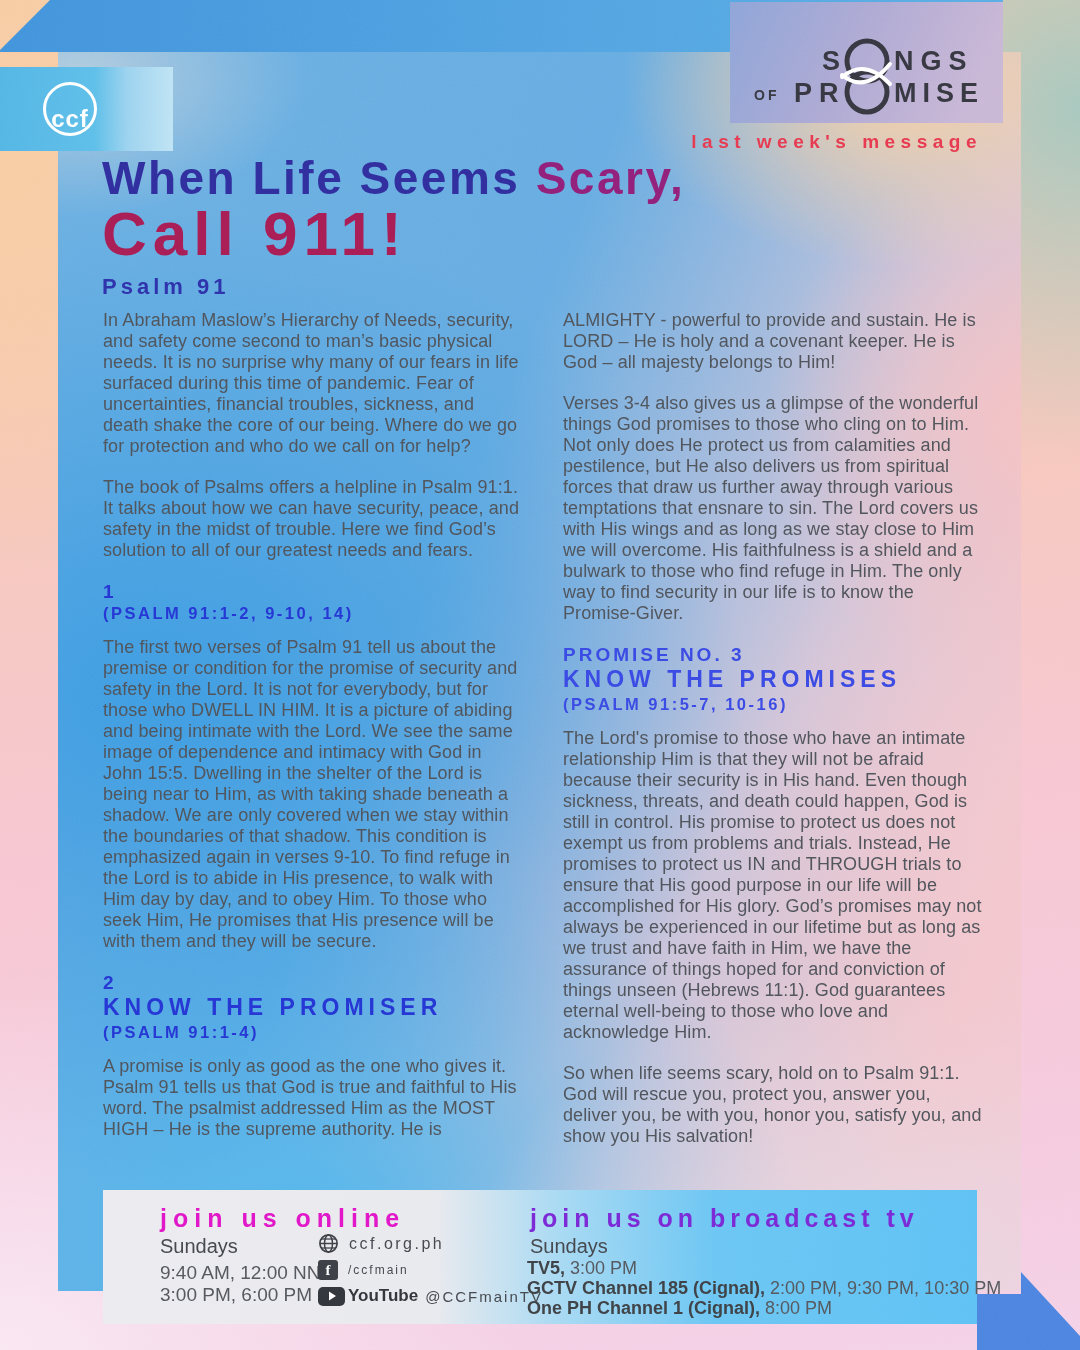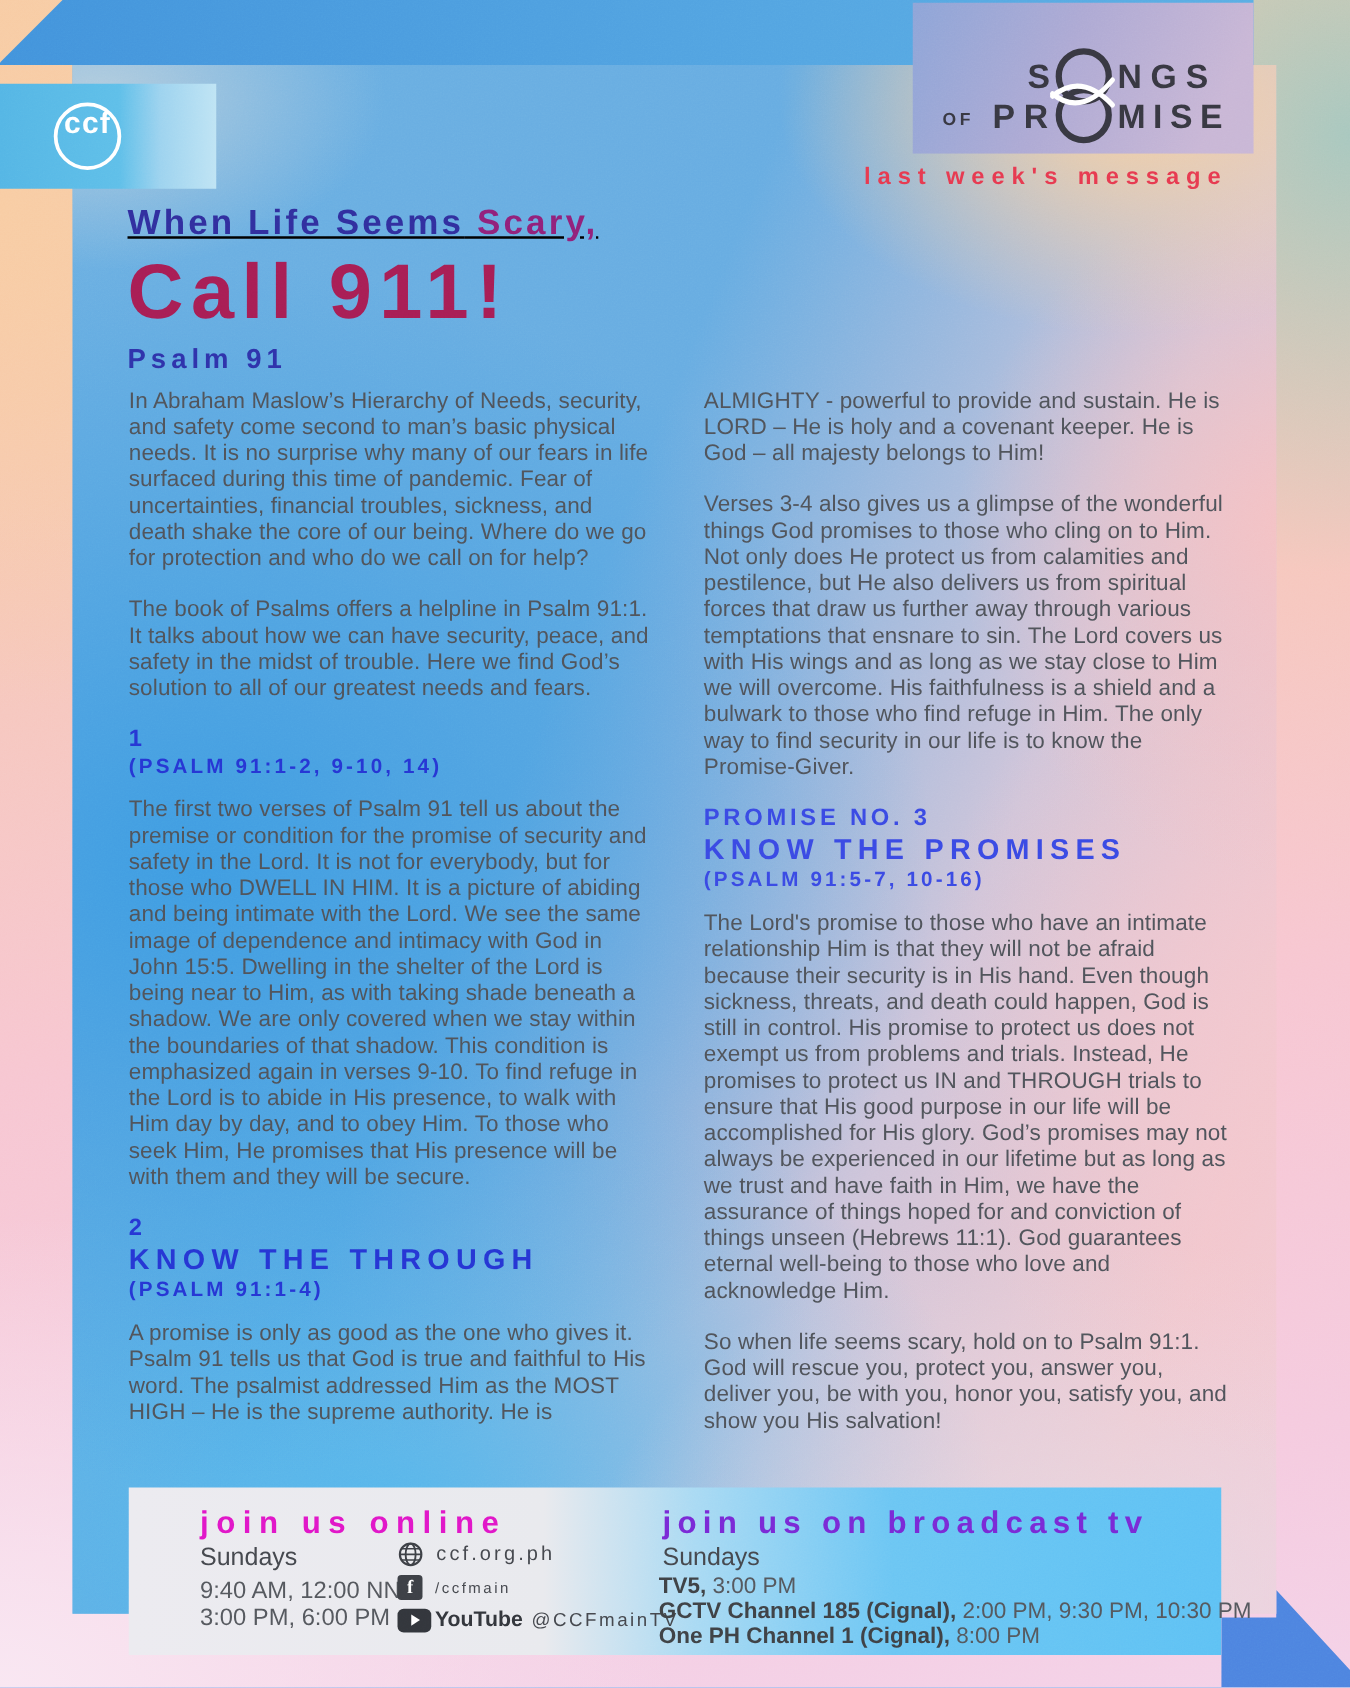--- a/index.html
+++ b/index.html
@@ -22,29 +22,29 @@
     radial-gradient(ellipse 45% 38% at 104% 62%, #f3c8cf, rgba(243,200,207,0) 75%),
     radial-gradient(ellipse 52% 35% at 82% 102%, #e6d9e4, rgba(230,217,228,0) 78%),
     radial-gradient(ellipse 30% 14% at 2% 2%, #b4cdde, rgba(180,205,222,0) 80%),
     radial-gradient(ellipse 75% 48% at 10% 52%, #3f9de2, rgba(63,157,226,0) 82%),
     radial-gradient(ellipse 65% 40% at 25% 95%, #54b7ec, rgba(84,183,236,0) 80%),
     linear-gradient(112deg,#6cb0e2 0%,#68ade2 40%,#cfc5da 68%,#f2c7cd 88%,#f4ccd9 100%);}
   
   .ccf-band{position:absolute;left:0;top:67px;width:173px;height:84px;z-index:2;
     background:linear-gradient(90deg,#55b6e5 0%,#5fbfe9 55%,#9dd3ef 74%,#bfe4f4 100%);}
   .ccf-circle{position:absolute;left:43px;top:15px;width:48px;height:48px;border:3px solid #fff;
-    border-radius:50%;display:flex;align-items:flex-start;justify-content:center;
+    border-radius:50%;display:flex;align-items:flex-end;justify-content:center;
     color:#fff;font-weight:bold;font-size:24px;letter-spacing:1px;}
   
   .songs-box{position:absolute;left:730px;top:2px;width:273px;height:121px;z-index:2;}
   .tagline{position:absolute;right:98px;top:131px;z-index:3;font-weight:bold;font-size:19px;
     letter-spacing:5.5px;color:#e73a50;}
   
   .title{position:absolute;left:102px;top:156px;z-index:3;}
-  .t-line1{font-size:28px;line-height:44px;font-weight:bold;letter-spacing:2.5px;white-space:nowrap;text-decoration:underline;}
+  .t-line1{font-size:46px;line-height:44px;font-weight:bold;letter-spacing:2.5px;white-space:nowrap;}
   .t-line1 .a{color:#312f9f;} .t-line1 .b{color:#92217b;}
   .t-line2{font-size:62px;line-height:64px;font-weight:bold;letter-spacing:6px;color:#a81e55;margin-top:2px;}
   .t-scripture{font-size:22px;font-weight:bold;letter-spacing:4px;color:#2f33ab;margin-top:8px;}
   
   .col{position:absolute;top:310px;width:420px;z-index:3;color:#50545b;font-size:18px;
     line-height:21px;letter-spacing:.1px;}
   .col-left{left:103px;} .col-right{left:563px;}
   .col p{margin:0 0 20px 0;}
   .sec{margin:20px 0 12px 0;}
   .sec-num{font-weight:bold;font-size:19px;line-height:21px;letter-spacing:3px;}
@@ -121,21 +121,21 @@
   <div class="col col-left">
     <p>In Abraham Maslow’s Hierarchy of Needs, security, and safety come second to man’s basic physical needs. It is no surprise why many of our fears in life surfaced during this time of pandemic. Fear of uncertainties, financial troubles, sickness, and death shake the core of our being. Where do we go for protection and who do we call on for help?</p>
     <p>The book of Psalms offers a helpline in Psalm 91:1. It talks about how we can have security, peace, and safety in the midst of trouble. Here we find God’s solution to all of our greatest needs and fears.</p>
     <div class="sec">
       <div class="sec-num blue-l">1</div>
       <div class="sec-ref blue-l">(PSALM 91:1-2, 9-10, 14)</div>
     </div>
     <p>The first two verses of Psalm 91 tell us about the premise or condition for the promise of security and safety in the Lord. It is not for everybody, but for those who DWELL IN HIM. It is a picture of abiding and being intimate with the Lord. We see the same image of dependence and intimacy with God in John 15:5. Dwelling in the shelter of the Lord is being near to Him, as with taking shade beneath a shadow. We are only covered when we stay within the boundaries of that shadow. This condition is emphasized again in verses 9-10. To find refuge in the Lord is to abide in His presence, to walk with Him day by day, and to obey Him. To those who seek Him, He promises that His presence will be with them and they will be secure.</p>
     <div class="sec">
       <div class="sec-num blue-l">2</div>
-      <div class="sec-title blue-l">KNOW THE THROUGH</div>
+      <div class="sec-title blue-l">KNOW THE PROMISER</div>
       <div class="sec-ref blue-l">(PSALM 91:1-4)</div>
     </div>
     <p>A promise is only as good as the one who gives it. Psalm 91 tells us that God is true and faithful to His word. The psalmist addressed Him as the MOST HIGH – He is the supreme authority. He is</p>
   </div>
 
   <div class="col col-right">
     <p>ALMIGHTY - powerful to provide and sustain. He is LORD – He is holy and a covenant keeper. He is God – all majesty belongs to Him!</p>
     <p>Verses 3-4 also gives us a glimpse of the wonderful things God promises to those who cling on to Him. Not only does He protect us from calamities and pestilence, but He also delivers us from spiritual forces that draw us further away through various temptations that ensnare to sin. The Lord covers us with His wings and as long as we stay close to Him we will overcome. His faithfulness is a shield and a bulwark to those who find refuge in Him. The only way to find security in our life is to know the Promise-Giver.</p>
     <div class="sec">
       <div class="sec-num blue-r">PROMISE NO. 3</div>

